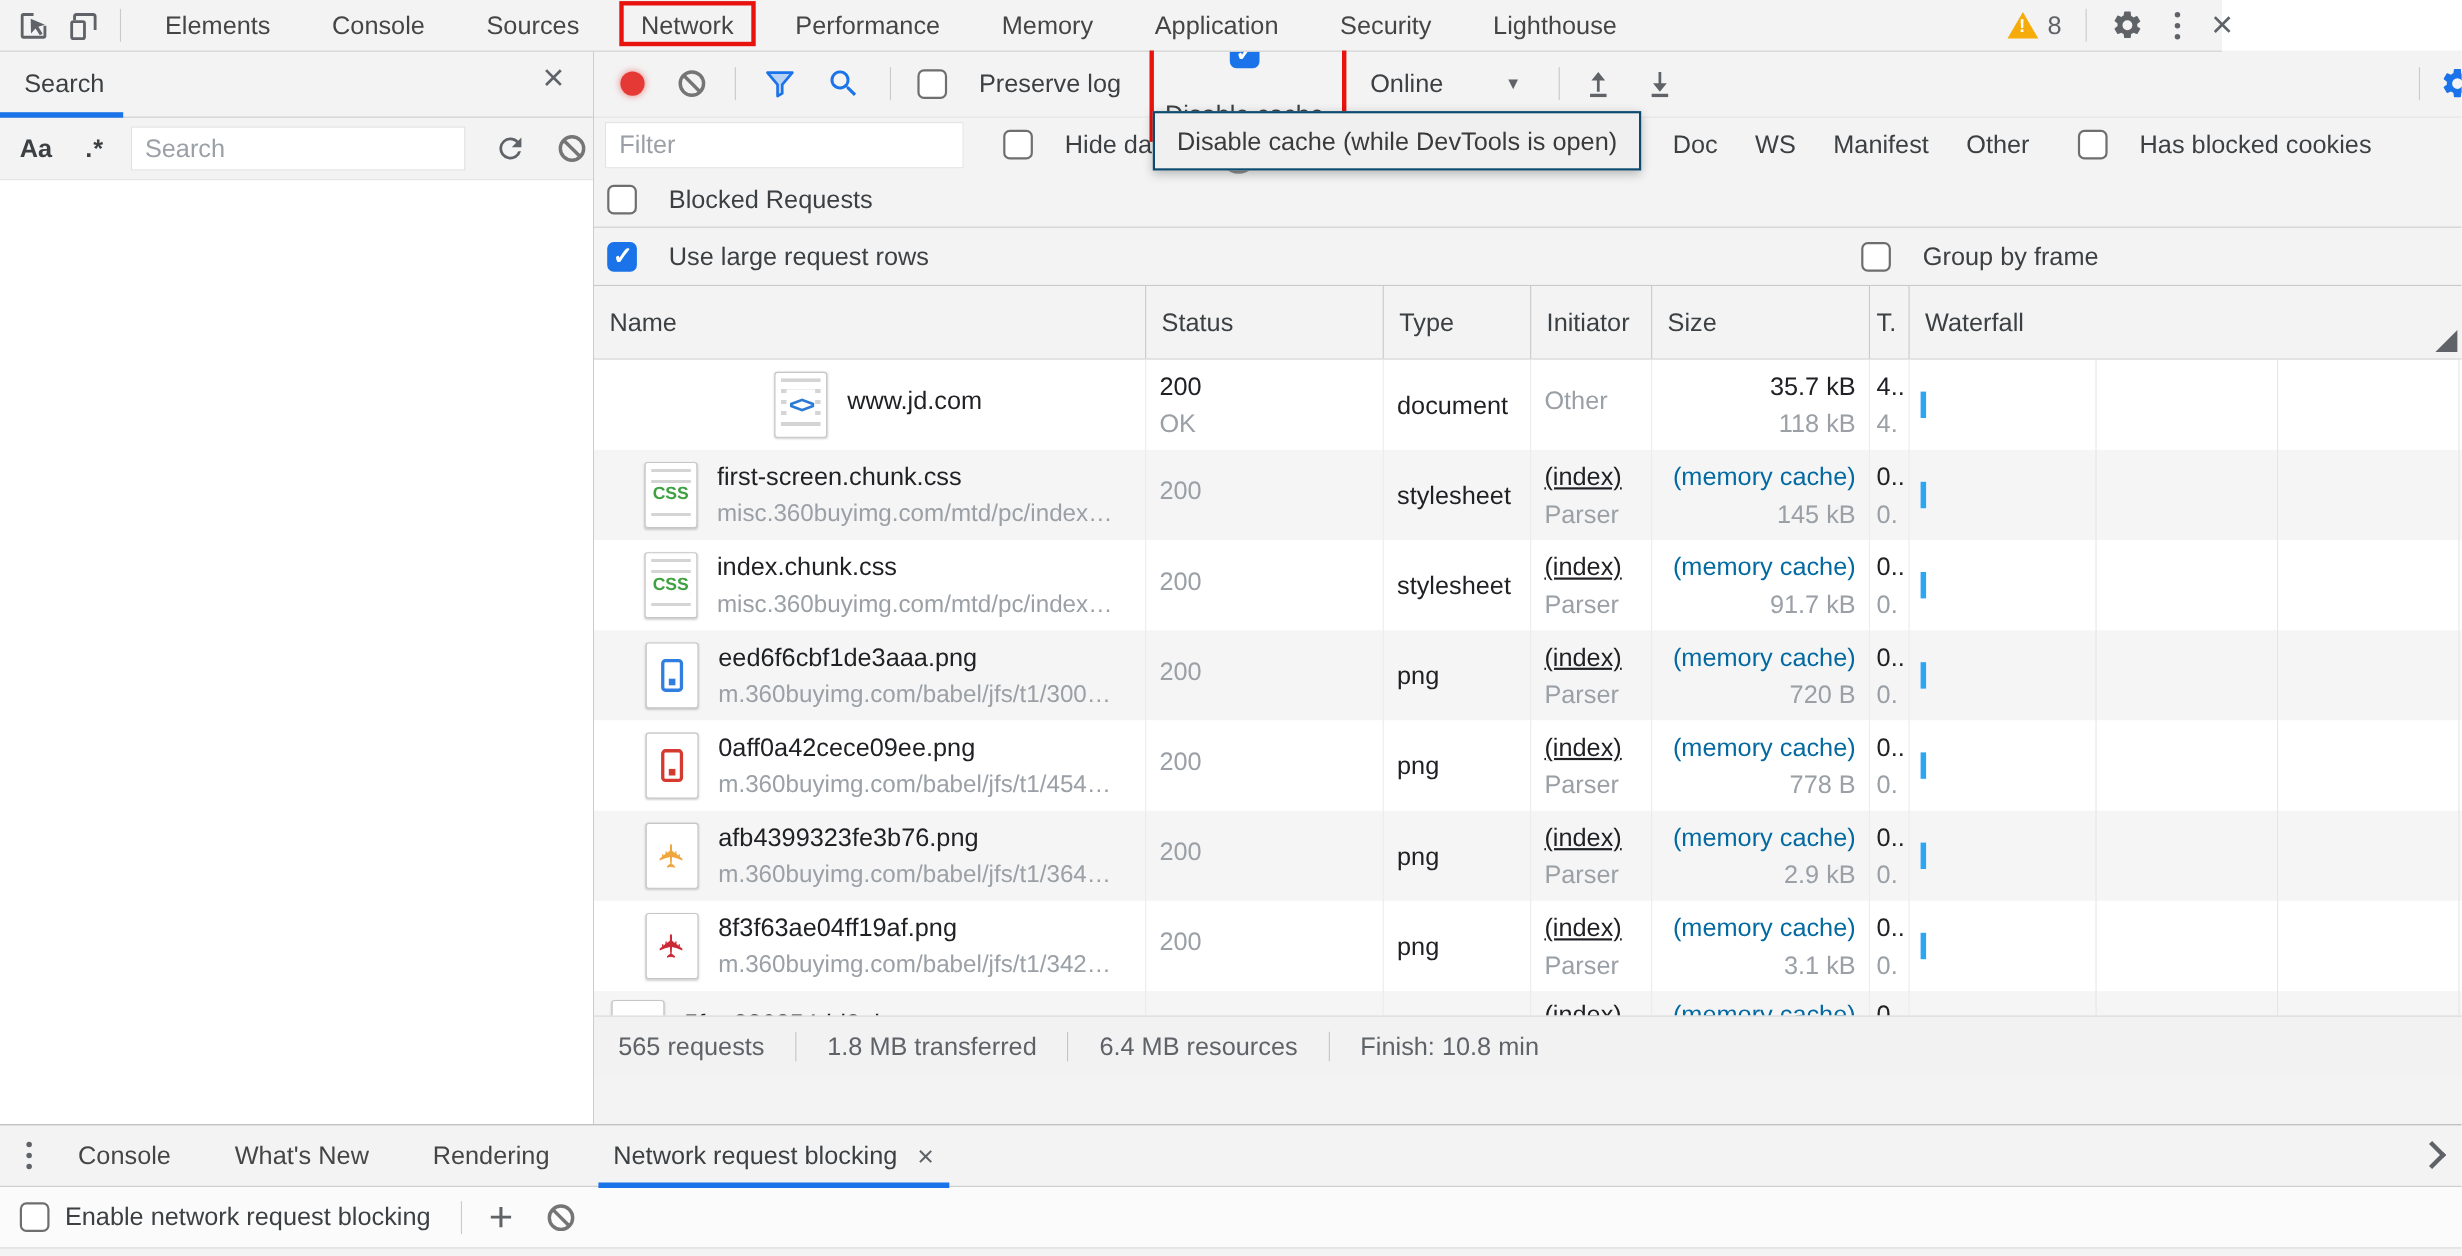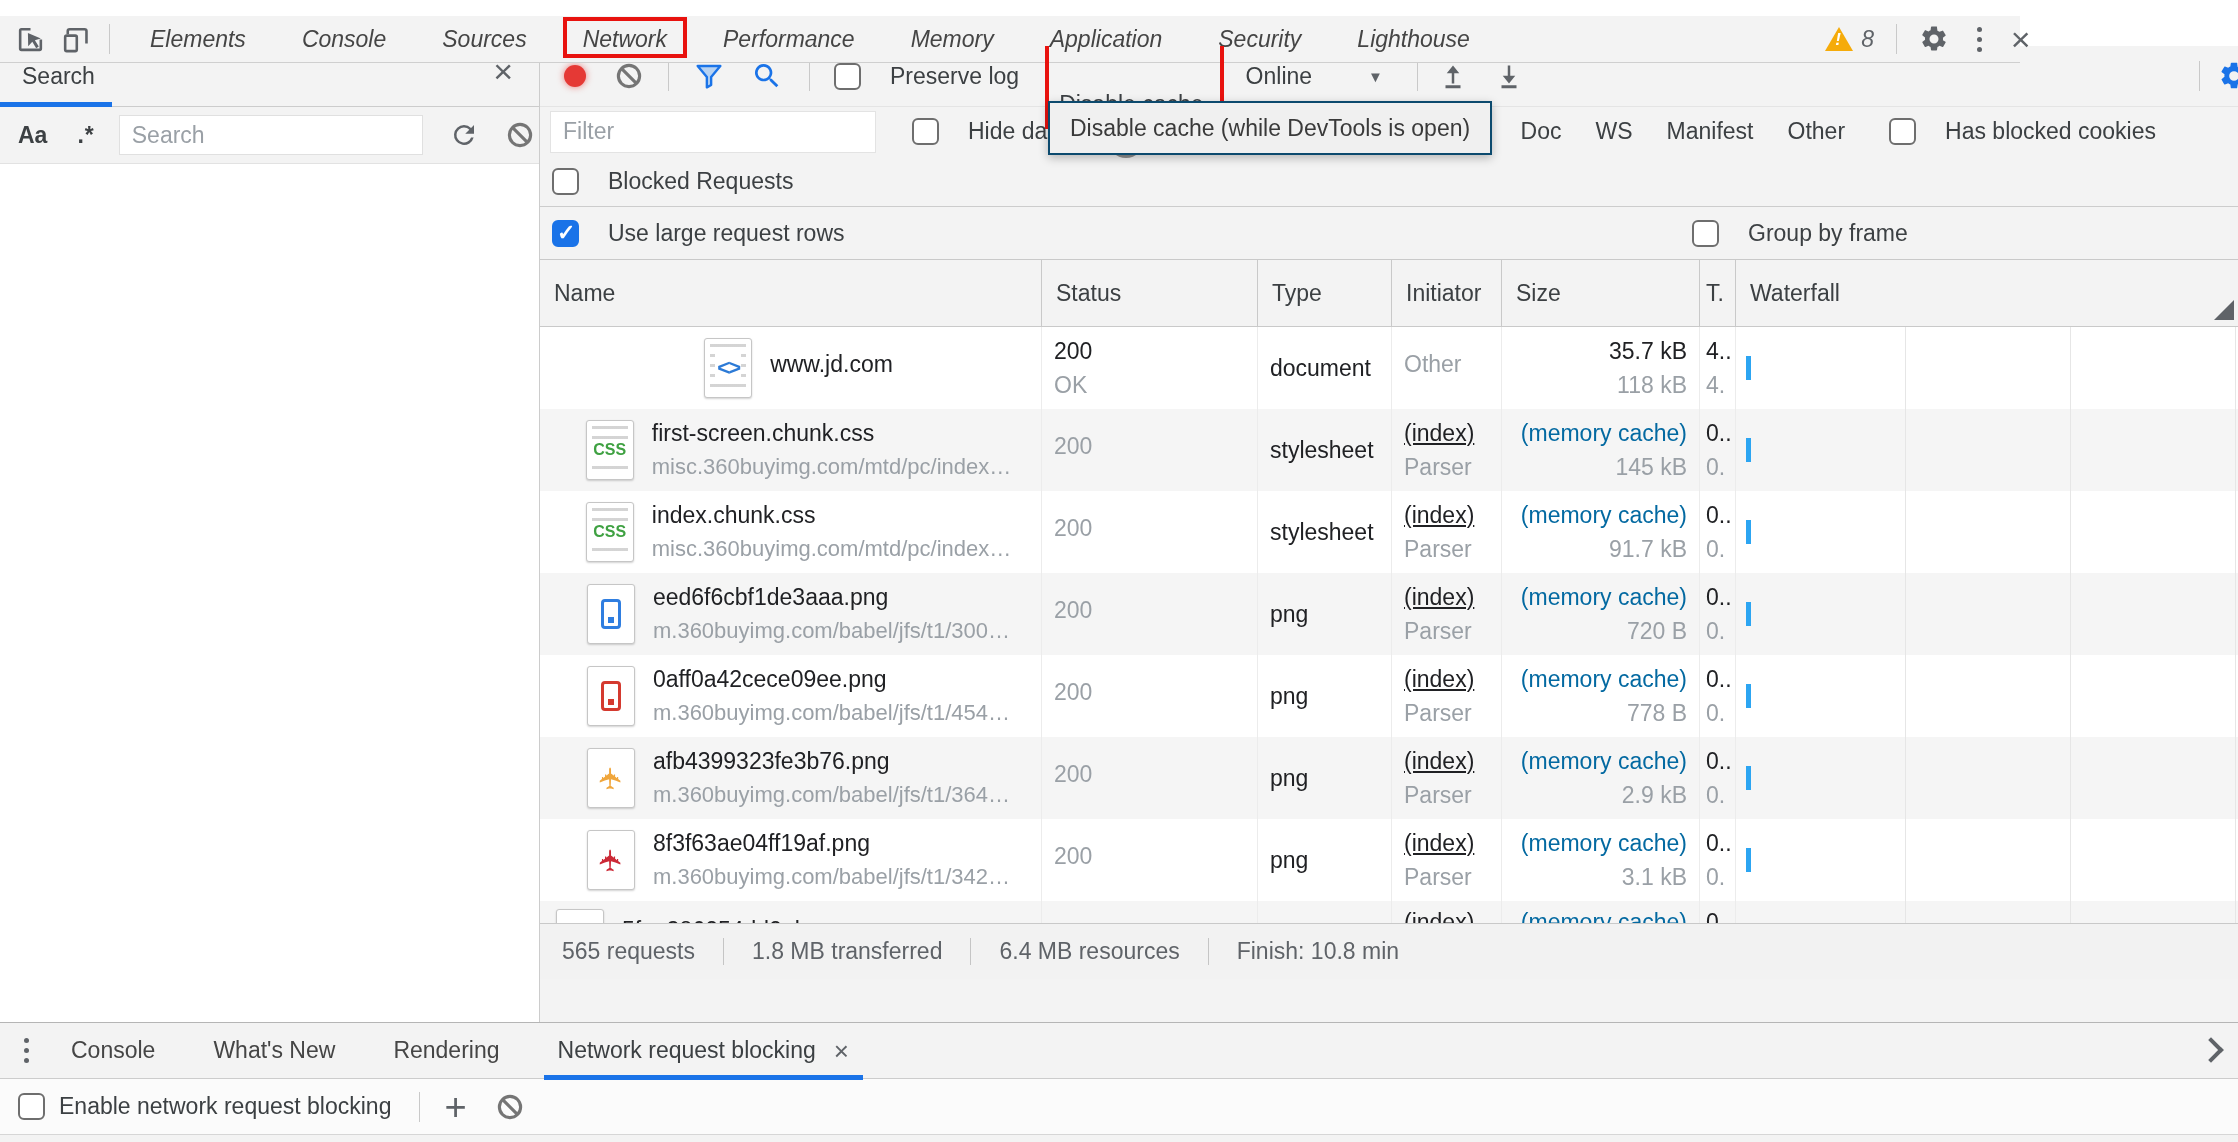--- a/index.html
+++ b/index.html
@@ -5,22 +5,22 @@
   html,body{margin:0;padding:0;}
   body{
     width:2238px;height:1142px;position:relative;overflow:hidden;
     background:#fff;font-family:"Liberation Sans",sans-serif;
     color:#202124;font-size:23px;-webkit-font-smoothing:antialiased;
   }
   .vdiv{width:1px;height:30px;background:#c9c9c9;flex:none;}
   svg{display:block;flex:none;}
 
   
-  #topbar{position:absolute;left:0;top:16px;width:2020px;height:46px;background:#f3f3f3;
-    border-bottom:1px solid #cfcfcf;display:flex;align-items:center;z-index:5;font-style:italic;}
+  #topbar{position:absolute;left:0;top:0;width:2020px;height:46px;background:#f3f3f3;
+    border-bottom:1px solid #cfcfcf;display:flex;align-items:center;z-index:5;}
   #topbar .tabs{display:flex;align-items:center;gap:52px;margin-left:38px;}
   .toptab{color:#454545;white-space:nowrap;position:relative;padding:0 2px;cursor:default;}
   .toptab.hl::after{content:"";position:absolute;left:-18px;right:-18px;top:-9px;bottom:-5px;
     border:4px solid #e8120e;z-index:20;}
   #topbar .right{margin-left:auto;display:flex;align-items:center;gap:22px;margin-right:0;}
   .warn-tri{position:relative;width:0;height:0;border-left:14px solid transparent;
     border-right:14px solid transparent;border-bottom:24px solid #f5ab0a;flex:none;}
   .warn-tri::after{content:"!";position:absolute;left:-4px;top:3px;color:#fff;
     font-weight:bold;font-size:17px;}
   .warn-count{color:#5f6368;margin-left:8px;}

